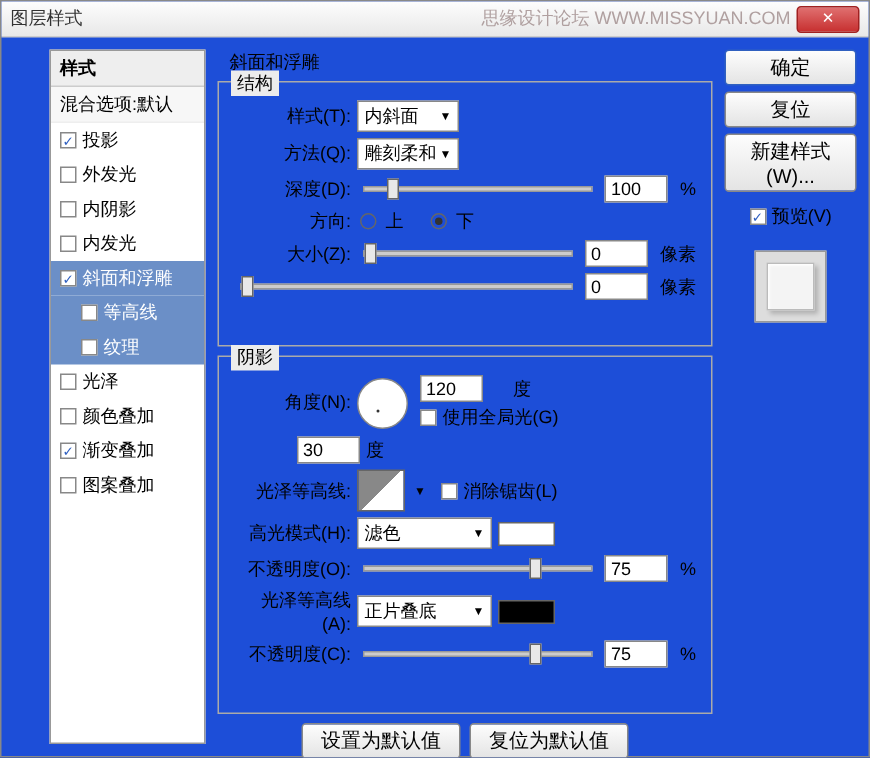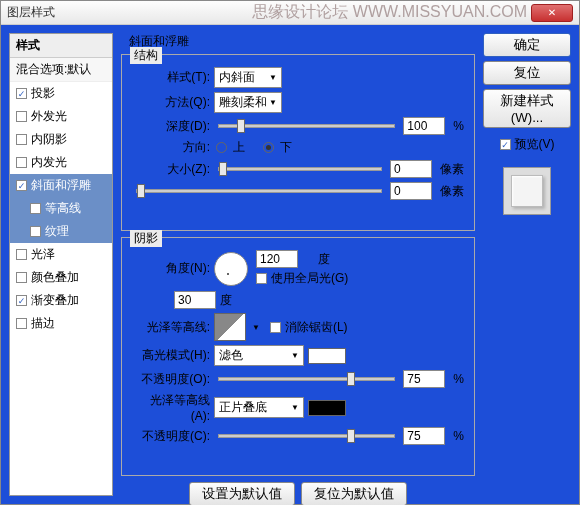--- a/index.html
+++ b/index.html
@@ -1,22 +1,22 @@
 <!DOCTYPE html>
 <html><head>
 <meta charset="utf-8">
 <style>
 * { box-sizing: border-box; margin: 0; padding: 0; }
 body { font-family: "Microsoft YaHei", SimSun, sans-serif; font-size: 12px; background: #666; }
 .window { width: 580px; height: 505px; background: #1d4ed8; border: 1px solid #888; position: relative; }
 .titlebar { height: 24px; background: linear-gradient(#fdfdfd,#e8e8e8); display: flex; align-items: center; padding: 0 6px; border-bottom: 1px solid #ccc; }
 .titlebar .title { flex: 1; color: #333; }
-.titlebar .watermark { color: #b0a0a0; font-size: 16px; margin-right: 4px; }
+.titlebar .watermark { color: #b0a0a0; font-size: 12px; margin-right: 4px; }
 .titlebar .close { width: 42px; height: 18px; background: linear-gradient(#e07070,#c73030); border: 1px solid #a02020; border-radius: 3px; color: #fff; text-align: center; line-height: 15px; font-size: 10px; }
-.content { display: flex; padding: 8px; gap: 8px; height: calc(100% - 24px); }
+.content { display: flex; padding: 8px; gap: 8px; height: calc(100% - 24px); margin-left: 24px; }
 .left-panel { width: 104px; background: #fff; border: 1px solid #999; }
 .left-head { background: #eee; padding: 3px 6px; border-bottom: 1px solid #ccc; font-weight: bold; }
 .left-sub { padding: 3px 6px; background: #f7f7f7; border-bottom: 1px solid #eee; }
 .left-item { padding: 3px 6px; display: flex; align-items: center; gap: 4px; }
 .left-item.selected { background: #6b8fc7; color: #fff; }
 .left-item.sub { padding-left: 20px; }
 .cb { width: 11px; height: 11px; border: 1px solid #888; background: #fff; display: inline-flex; align-items: center; justify-content: center; font-size: 9px; color: #3060c0; }
 .mid-panel { flex: 1; }
 .fieldset { border: 1px solid #aaa; margin-bottom: 6px; padding: 8px 10px 26px 10px; position: relative; }
 .fieldset .legend { position: absolute; top: -8px; left: 8px; background: #ececec; padding: 0 4px; }
@@ -91,21 +91,21 @@
           <div class="left-item">
             <span class="cb"></span>
             <span>颜色叠加</span>
           </div>
           <div class="left-item">
             <span class="cb">✓</span>
             <span>渐变叠加</span>
           </div>
           <div class="left-item">
             <span class="cb"></span>
-            <span>描边</span>
+            <span>图案叠加</span>
           </div>
         </div>
     </div>
 
     <div class="mid-panel">
       <div style="margin:0 0 4px 8px">斜面和浮雕</div>
 
       <div class="fieldset">
         <span class="legend">结构</span>
         <div class="row">

